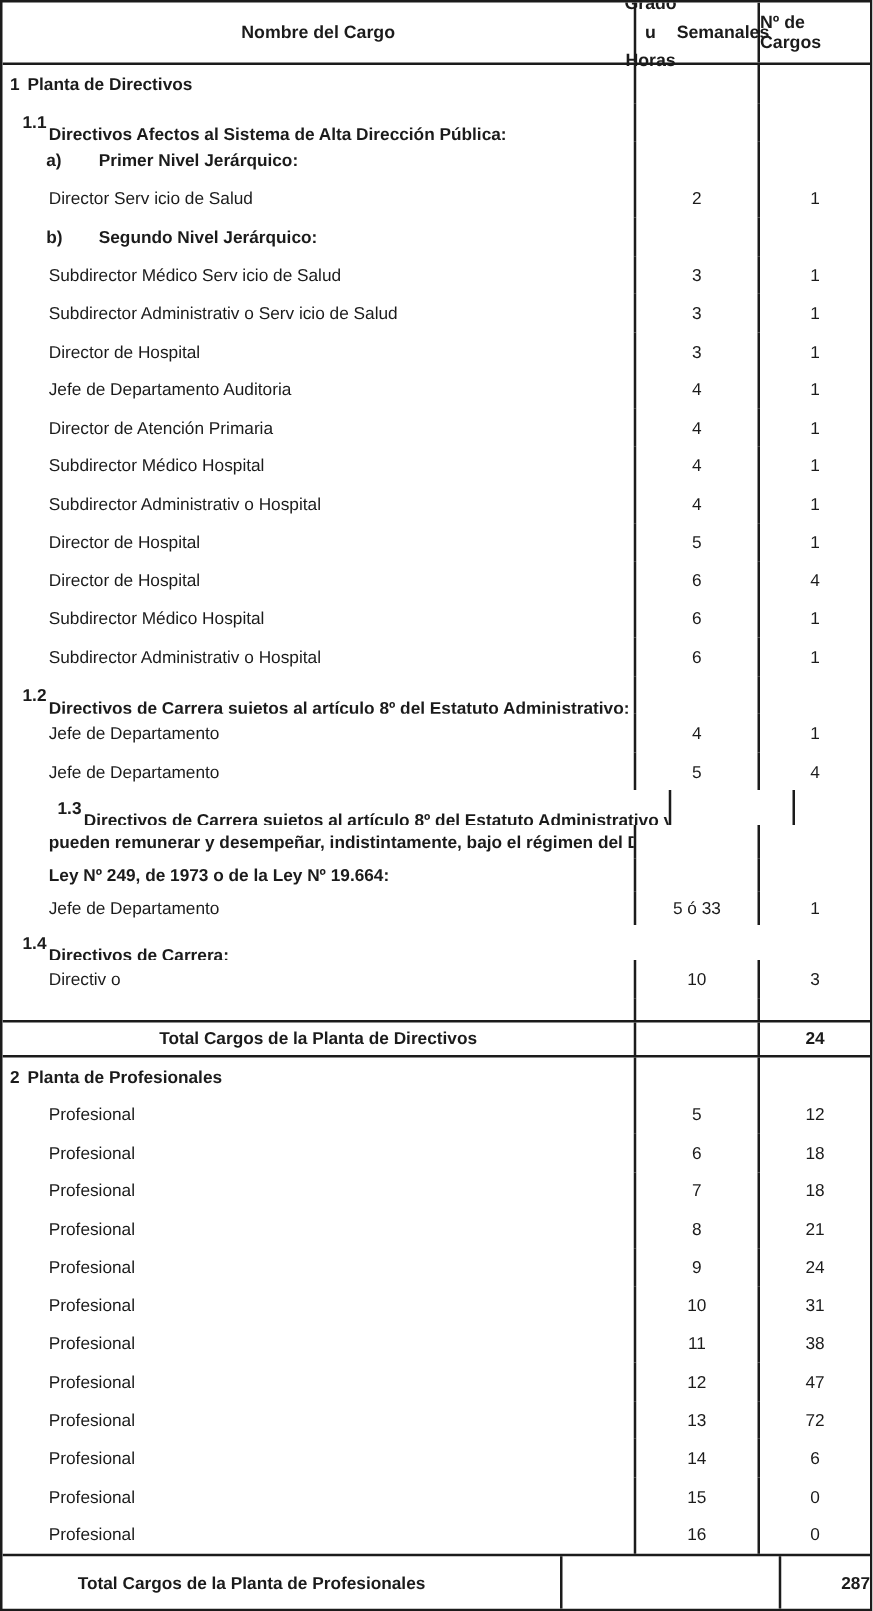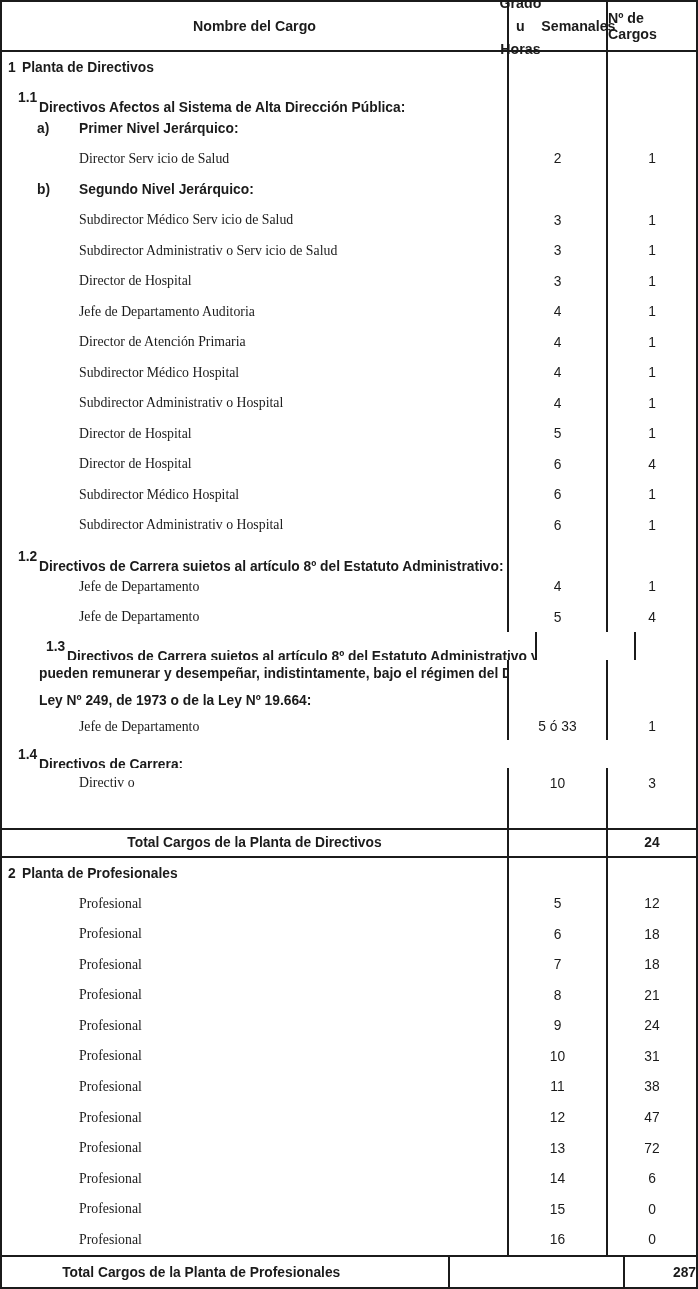--- a/index.html
+++ b/index.html
@@ -39,33 +39,33 @@
   .row .num{flex:none;}
   .row .text{flex:none;}
   .row.h1 .num{margin-left:6px;width:14px;font-weight:bold;}
   .row.h1 .text{font-weight:bold;}
   .row.h2 .num{margin-left:16px;width:21px;font-weight:bold;}
   .row.h2 .text{font-weight:bold;margin-top:20px;}
   .row.h2cont{height:26.5px;}
   .row.h2cont .text{margin-left:37px;font-weight:bold;}
   .row.h3 .num{margin-left:35px;width:42px;font-weight:bold;}
   .row.h3 .text{font-weight:bold;}
-  .row.item .text{margin-left:77px;font-family:Liberation Serif, serif;}
+  .row.item .text{margin-left:37px;}
   
   .tbody .row:nth-child(20){height:28px;padding-left:28px;}
   .tbody .row:nth-child(23){height:27px;}
   .tbody .row:nth-child(24){height:27.5px;flex-direction:column;}
   .tbody .row:nth-child(25){height:31px;}
   .row.spacer{height:auto;flex:1 1 auto;min-height:10px;}
   .row.total{
     height:30px;
     border-top:2px solid var(--ink);
     border-bottom:2px solid var(--ink);
   }
-  .tbody .row.total:last-child{border-bottom:none;height:32px;gap:48px;}
+  .tbody .row.total:last-child{border-bottom:none;height:44px;gap:48px;}
   .row.total .c1{justify-content:center;font-weight:bold;}
   .row.total .c3{font-weight:bold;}
 </style>
 </head>
 <body>
 
 <div class="sheet">
   <div class="thead">
     <div class="c1">
       <span>Nombre del Cargo</span>

